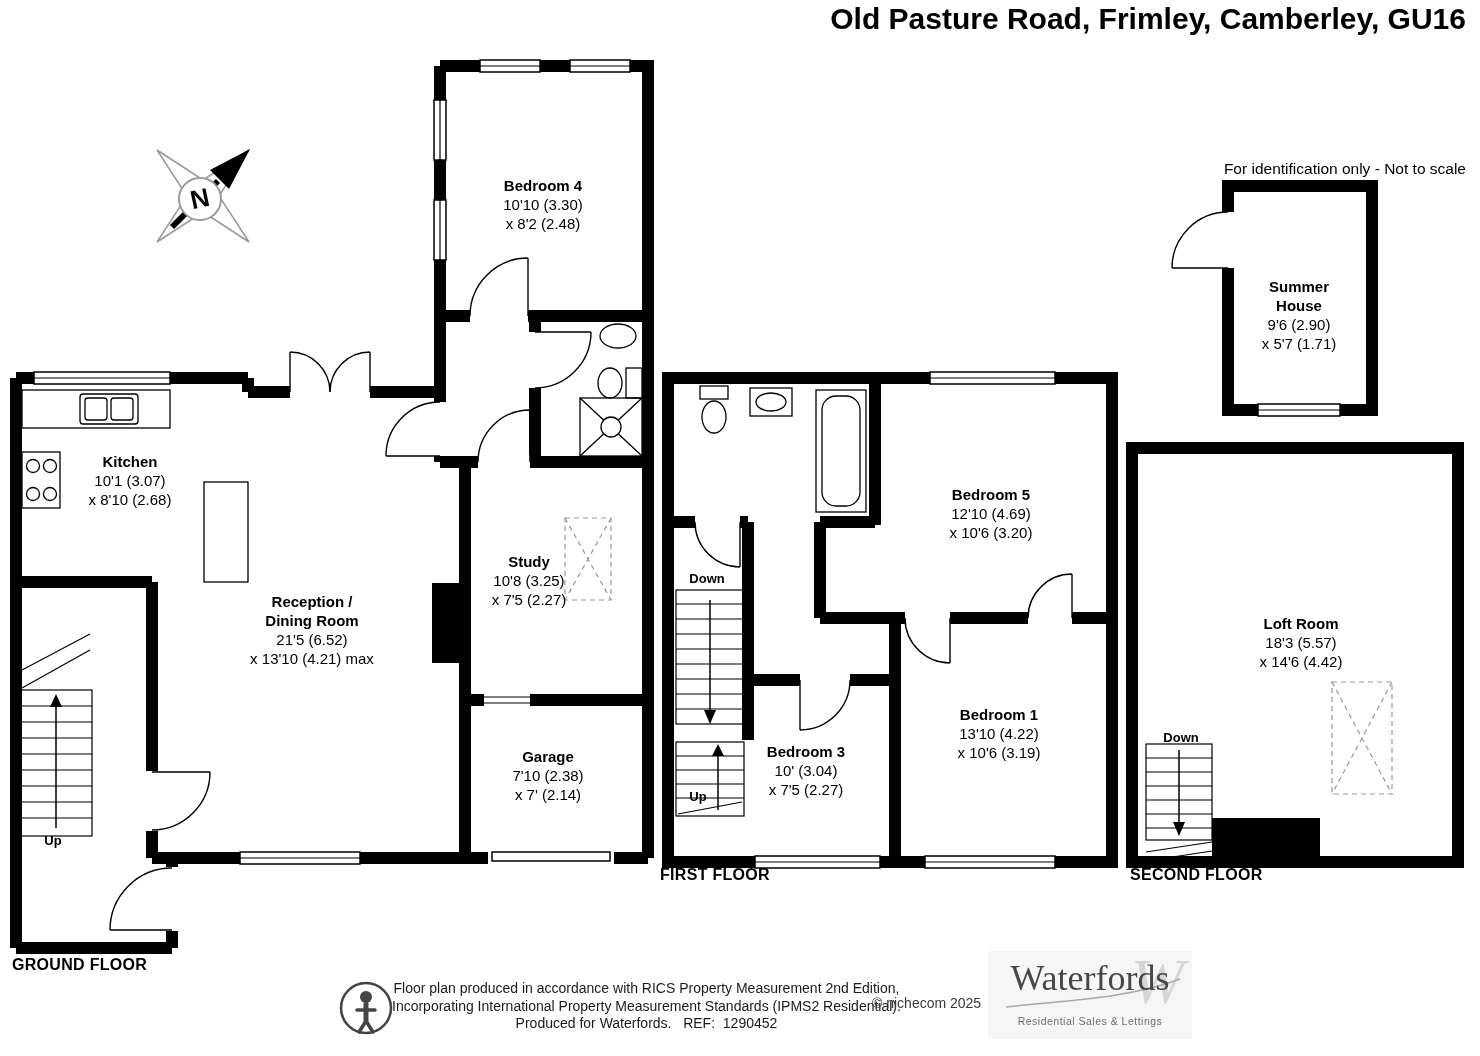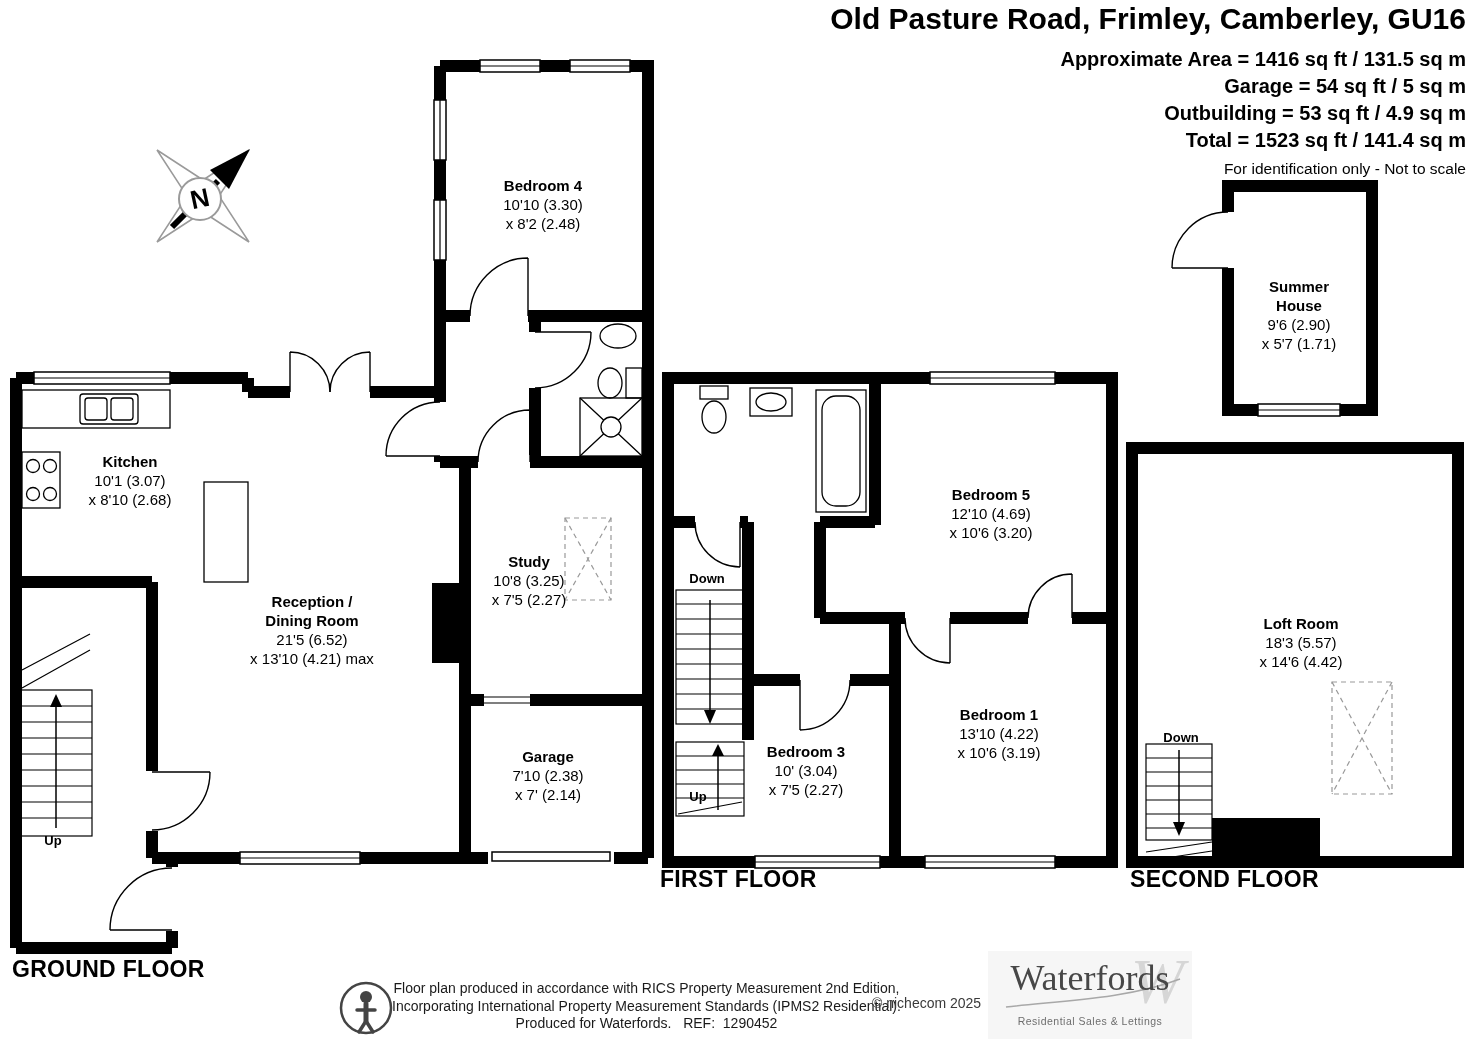--- a/index.html
+++ b/index.html
@@ -3,21 +3,21 @@
 <meta charset="utf-8">
 <style>
   html,body{margin:0;padding:0;background:#fff;}
   .canvas{position:relative;width:1480px;height:1056px;background:#fff;overflow:hidden;
           font-family:"Liberation Sans",sans-serif;color:#000;}
   .plan-svg{position:absolute;left:0;top:0;z-index:1;}
   .lbl{position:absolute;white-space:nowrap;z-index:2;}
   .room-label{position:absolute;transform:translateX(-50%);text-align:center;z-index:2;white-space:nowrap;}
   .rname{font-weight:bold;font-size:15px;line-height:19px;}
   .rdim{font-size:15px;line-height:19px;}
-  .floor-label{font-weight:bold;font-size:23px;letter-spacing:.3px;}
+  .floor-label{font-weight:bold;font-size:16px;letter-spacing:.3px;}
   .stair-label{font-weight:bold;font-size:13px;transform:translateX(-50%);}
   .title{right:14px;top:2px;font-size:30px;font-weight:bold;}
   .area-block{right:14px;top:46px;text-align:right;font-size:20px;font-weight:bold;line-height:27px;}
   .note{right:14px;top:160px;font-size:15.5px;}
   .footer-line{font-size:14px;line-height:17.5px;white-space:pre-wrap;color:#1a1a1a;text-align:center;}
   .copyright{left:872px;top:995px;font-size:14px;color:#3a3a3a;}
   .brand-panel{position:absolute;left:988px;top:951px;width:204px;height:88px;background:#f6f6f6;z-index:2;}
   .brand-w{position:absolute;right:8px;top:-6px;font-family:"Liberation Serif",serif;font-style:italic;
            font-size:64px;color:#d6d6d6;z-index:1;}
   .brand-name{position:absolute;left:0;right:0;top:6px;text-align:center;font-family:"Liberation Serif",serif;
@@ -195,26 +195,20 @@
     <g stroke="#444" fill="none" stroke-linecap="round">
       <circle cx="366" cy="1008" r="25" stroke-width="2.5"></circle>
       <circle cx="366" cy="997" r="6" fill="#444" stroke="none"></circle>
       <path d="M366,1004 V1021" stroke-width="5"></path>
       <path d="M357,1010 H375" stroke-width="3.5"></path>
       <path d="M366,1021 L359,1032 M366,1021 L373,1032" stroke-width="3.5"></path>
     </g>
   </svg>
 
   <div class="lbl title">Old Pasture Road, Frimley, Camberley, GU16</div>
-  <div class="lbl area-block">
-    <div>Approximate Area = 1416 sq ft / 131.5 sq m</div>
-    <div>Garage = 54 sq ft / 5 sq m</div>
-    <div>Outbuilding = 53 sq ft / 4.9 sq m</div>
-    <div>Total = 1523 sq ft / 141.4 sq m</div>
-  </div>
   <div class="lbl note">For identification only - Not to scale</div>
 
   <div class="lbl compass-n" style="left:200px;top:199px;">N</div>
 
   <div class="room-label" style="left:543px;top:176px;">
     <div class="rname">Bedroom 4</div>
     <div class="rdim">10'10 (3.30)</div>
     <div class="rdim">x 8'2 (2.48)</div>
   </div>
   <div class="room-label" style="left:130px;top:452px;">

